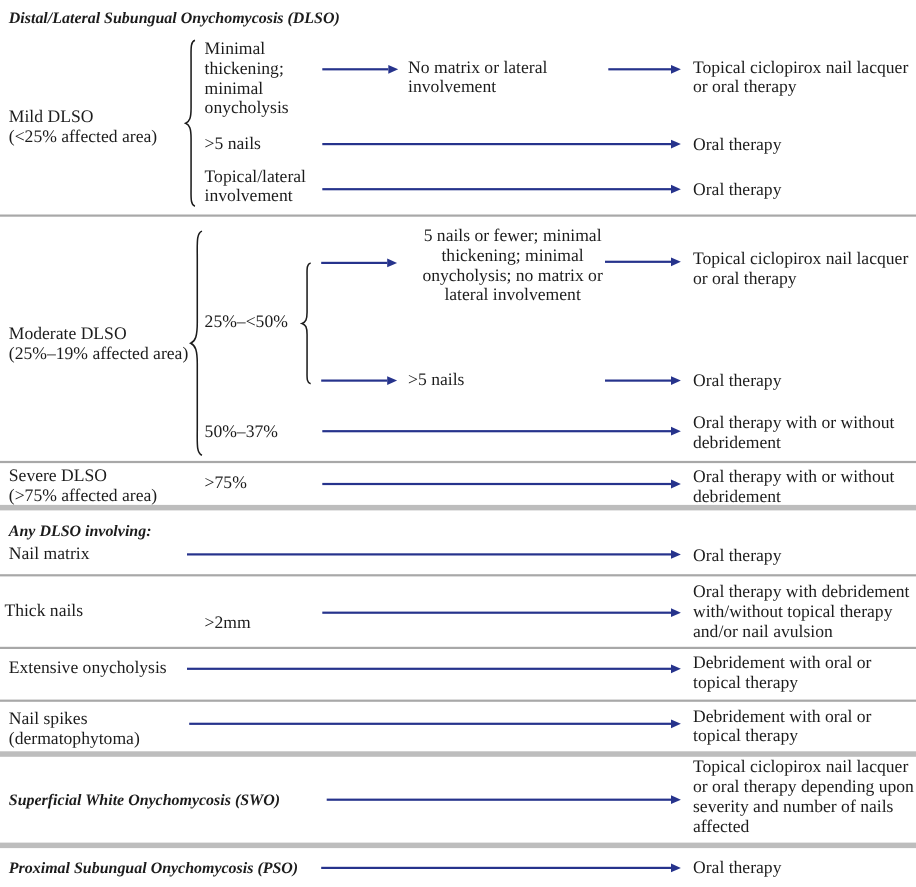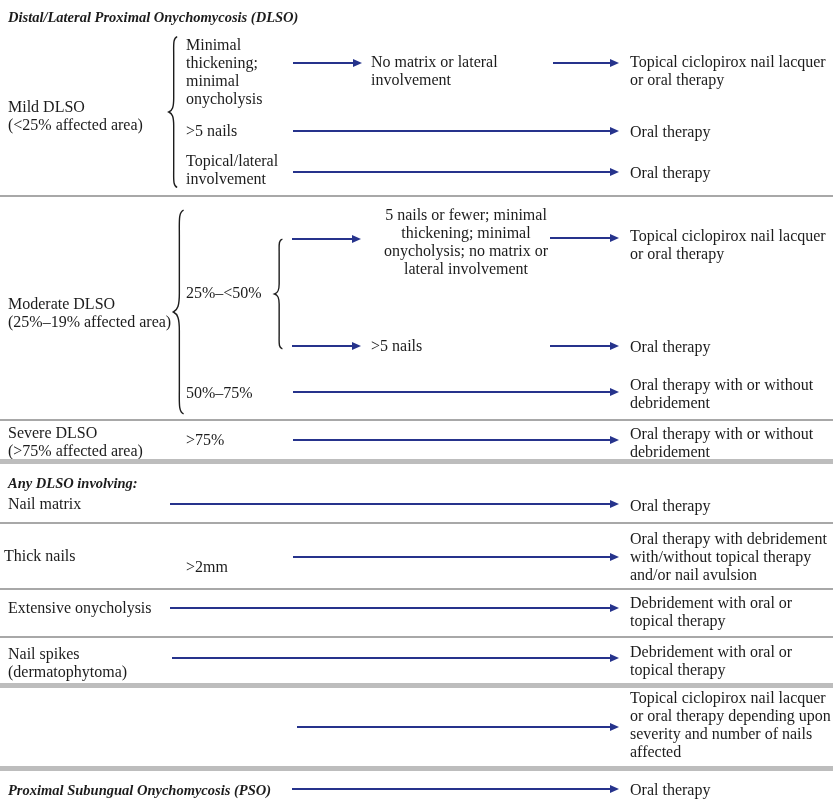--- a/index.html
+++ b/index.html
@@ -35,21 +35,21 @@
   .brace path{
     fill:none;stroke:#1c1c1c;stroke-width:1.4;
     vector-effect:non-scaling-stroke;
   }
 </style>
 </head>
 <body>
 
 <div class="canvas">
 
-  <div class="txt hdr nowrap" style="left:8px;top:8px;">Distal/Lateral Proximal Onychomycosis (DLSO)</div>
+  <div class="txt hdr nowrap" style="left:8px;top:8px;">Distal/Lateral Subungual Onychomycosis (DLSO)</div>
 
   <div class="txt nowrap" style="left:8px;top:98px;">Mild DLSO</div>
   <div class="txt nowrap" style="left:8px;top:116px;">(&lt;25% affected area)</div>
 
   <div class="brace" style="left:166px;top:35px;width:14px;height:154px;">
     <svg viewBox="0 0 20 200" preserveAspectRatio="none">
         <path d="M16 2 C10 4 11 12 11 26 L11 82 C11 94 9 98 4 100 C9 102 11 106 11 118 L11 174 C11 188 10 196 16 198"></path>
       </svg>
   </div>
 
@@ -89,21 +89,21 @@
   <div class="arrow" style="left:292px;top:238px;width:60px;"></div>
   <div class="txt" style="left:371px;top:206px;width:190px;text-align:center;">5 nails or fewer; minimal thickening; minimal onycholysis; no matrix or lateral involvement</div>
   <div class="arrow" style="left:550px;top:237px;width:60px;"></div>
   <div class="txt" style="left:630px;top:227px;width:205px;">Topical ciclopirox nail lacquer or oral therapy</div>
 
   <div class="arrow" style="left:292px;top:345px;width:60px;"></div>
   <div class="txt nowrap" style="left:371px;top:337px;">&gt;5 nails</div>
   <div class="arrow" style="left:550px;top:345px;width:60px;"></div>
   <div class="txt nowrap" style="left:630px;top:338px;">Oral therapy</div>
 
-  <div class="txt nowrap" style="left:186px;top:384px;">50%–75%</div>
+  <div class="txt nowrap" style="left:186px;top:384px;">50%–37%</div>
   <div class="arrow" style="left:293px;top:391px;width:317px;"></div>
   <div class="txt" style="left:630px;top:376px;width:205px;">Oral therapy with or without debridement</div>
 
   <div class="divider thin" style="top:419px;"></div>
 
   <div class="txt nowrap" style="left:8px;top:424px;">Severe DLSO</div>
   <div class="txt nowrap" style="left:8px;top:442px;">(&gt;75% affected area)</div>
   <div class="txt nowrap" style="left:186px;top:431px;">&gt;75%</div>
   <div class="arrow" style="left:293px;top:439px;width:317px;"></div>
   <div class="txt" style="left:630px;top:425px;width:205px;">Oral therapy with or without debridement</div>
@@ -130,20 +130,21 @@
   <div class="txt" style="left:630px;top:594px;width:175px;">Debridement with oral or topical therapy</div>
 
   <div class="divider thin" style="top:636px;"></div>
 
   <div class="txt" style="left:8px;top:645px;width:125px;">Nail spikes (dermatophytoma)</div>
   <div class="arrow" style="left:172px;top:657px;width:438px;"></div>
   <div class="txt" style="left:630px;top:643px;width:175px;">Debridement with oral or topical therapy</div>
 
   <div class="divider thick" style="top:683px;"></div>
 
+  <div class="txt hdr nowrap" style="left:8px;top:719px;">Superficial White Onychomycosis (SWO)</div>
   <div class="arrow" style="left:297px;top:726px;width:313px;"></div>
   <div class="txt" style="left:630px;top:689px;width:212px;">Topical ciclopirox nail lacquer or oral therapy depending upon severity and number of nails affected</div>
 
   <div class="divider thick" style="top:766px;"></div>
 
   <div class="txt hdr nowrap" style="left:8px;top:781px;">Proximal Subungual Onychomycosis (PSO)</div>
   <div class="arrow" style="left:292px;top:788px;width:318px;"></div>
   <div class="txt nowrap" style="left:630px;top:781px;">Oral therapy</div>
 
 </div>

